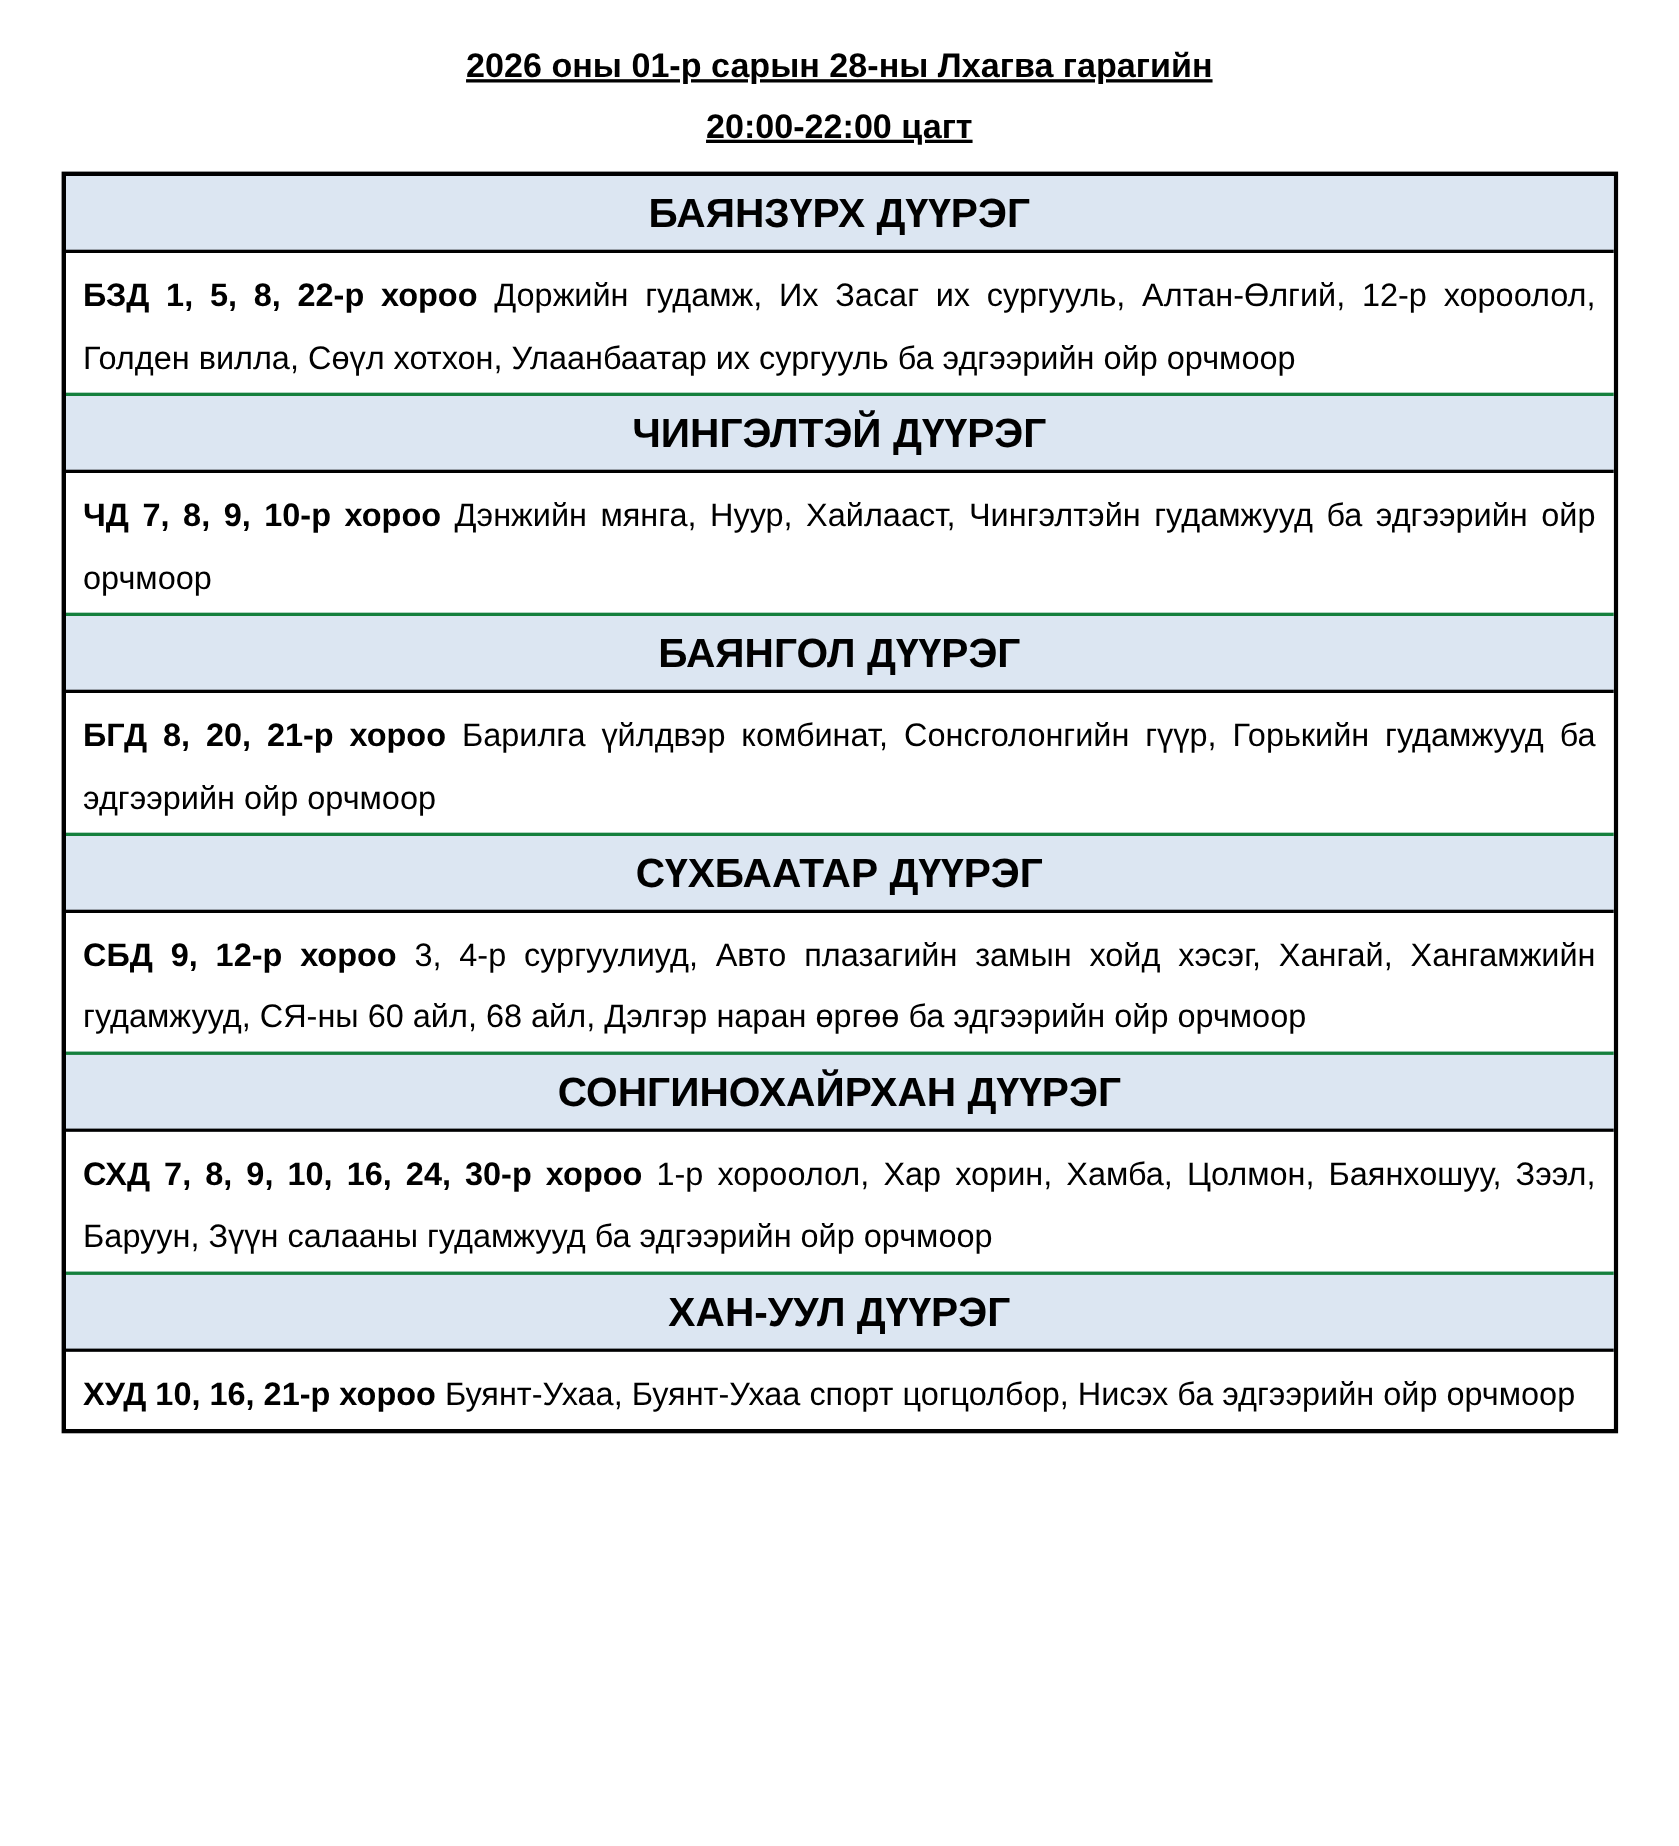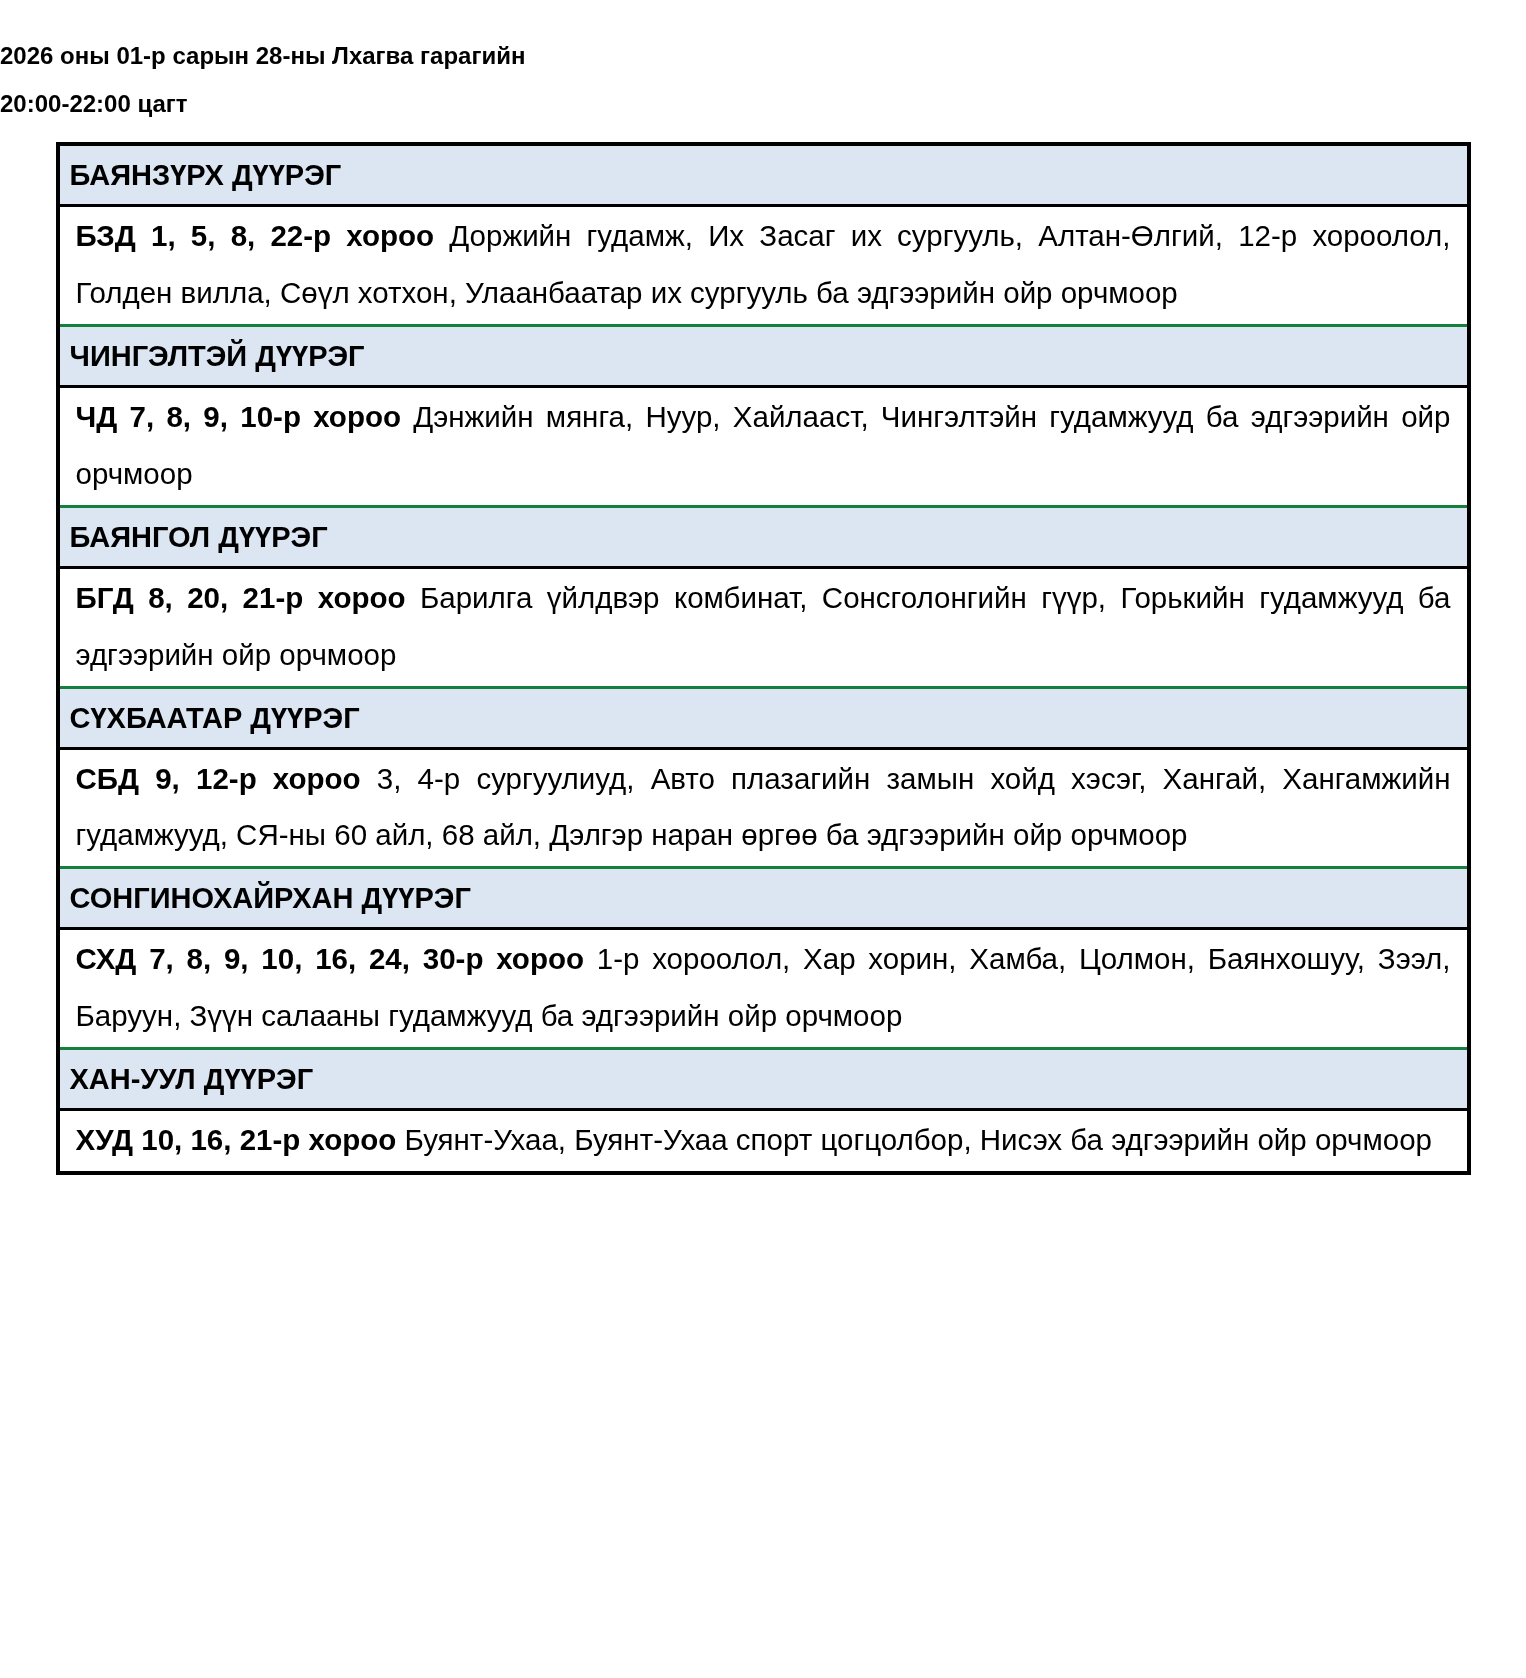--- a/index.html
+++ b/index.html
@@ -14,47 +14,50 @@
     color: #000000;
     overflow: hidden;
   }
   .page {
     width: 1526px;
     box-sizing: border-box;
     padding-top: 44px;
   }
   .doc-title-line1,
   .doc-title-line2 {
+    text-align: center;
     font-weight: bold;
-    font-size: 24px;
+    font-size: 31px;
     line-height: 1.0;
     margin: 0;
+    text-decoration: underline;
   }
   .doc-title-line1 { margin-bottom: 24px; }
   .doc-title-line2 { margin-bottom: 26px; }
 
   .outage-table {
     width: 1415px;
     margin: 0 auto;
     border: 4px solid #000000;
     box-sizing: border-box;
   }
   .section-header {
     background: #dce6f2;
+    text-align: center;
     font-weight: bold;
-    font-size: 29px;
+    font-size: 37px;
     padding: 13px 10px 12px 10px;
     border-bottom: 3px solid #000000;
   }
   .section-header:not(:first-child) {
     border-top: 3px solid #15803d;
   }
   .section-body {
     background: #ffffff;
-    padding: 1px 16px 2px 16px;
+    padding: 11px 16px 2px 16px;
     font-size: 29.5px;
   }
   .section-body p {
     margin: 0;
     text-align: justify;
     line-height: 1.93;
   }
   .lead {
     font-weight: bold;
   }

